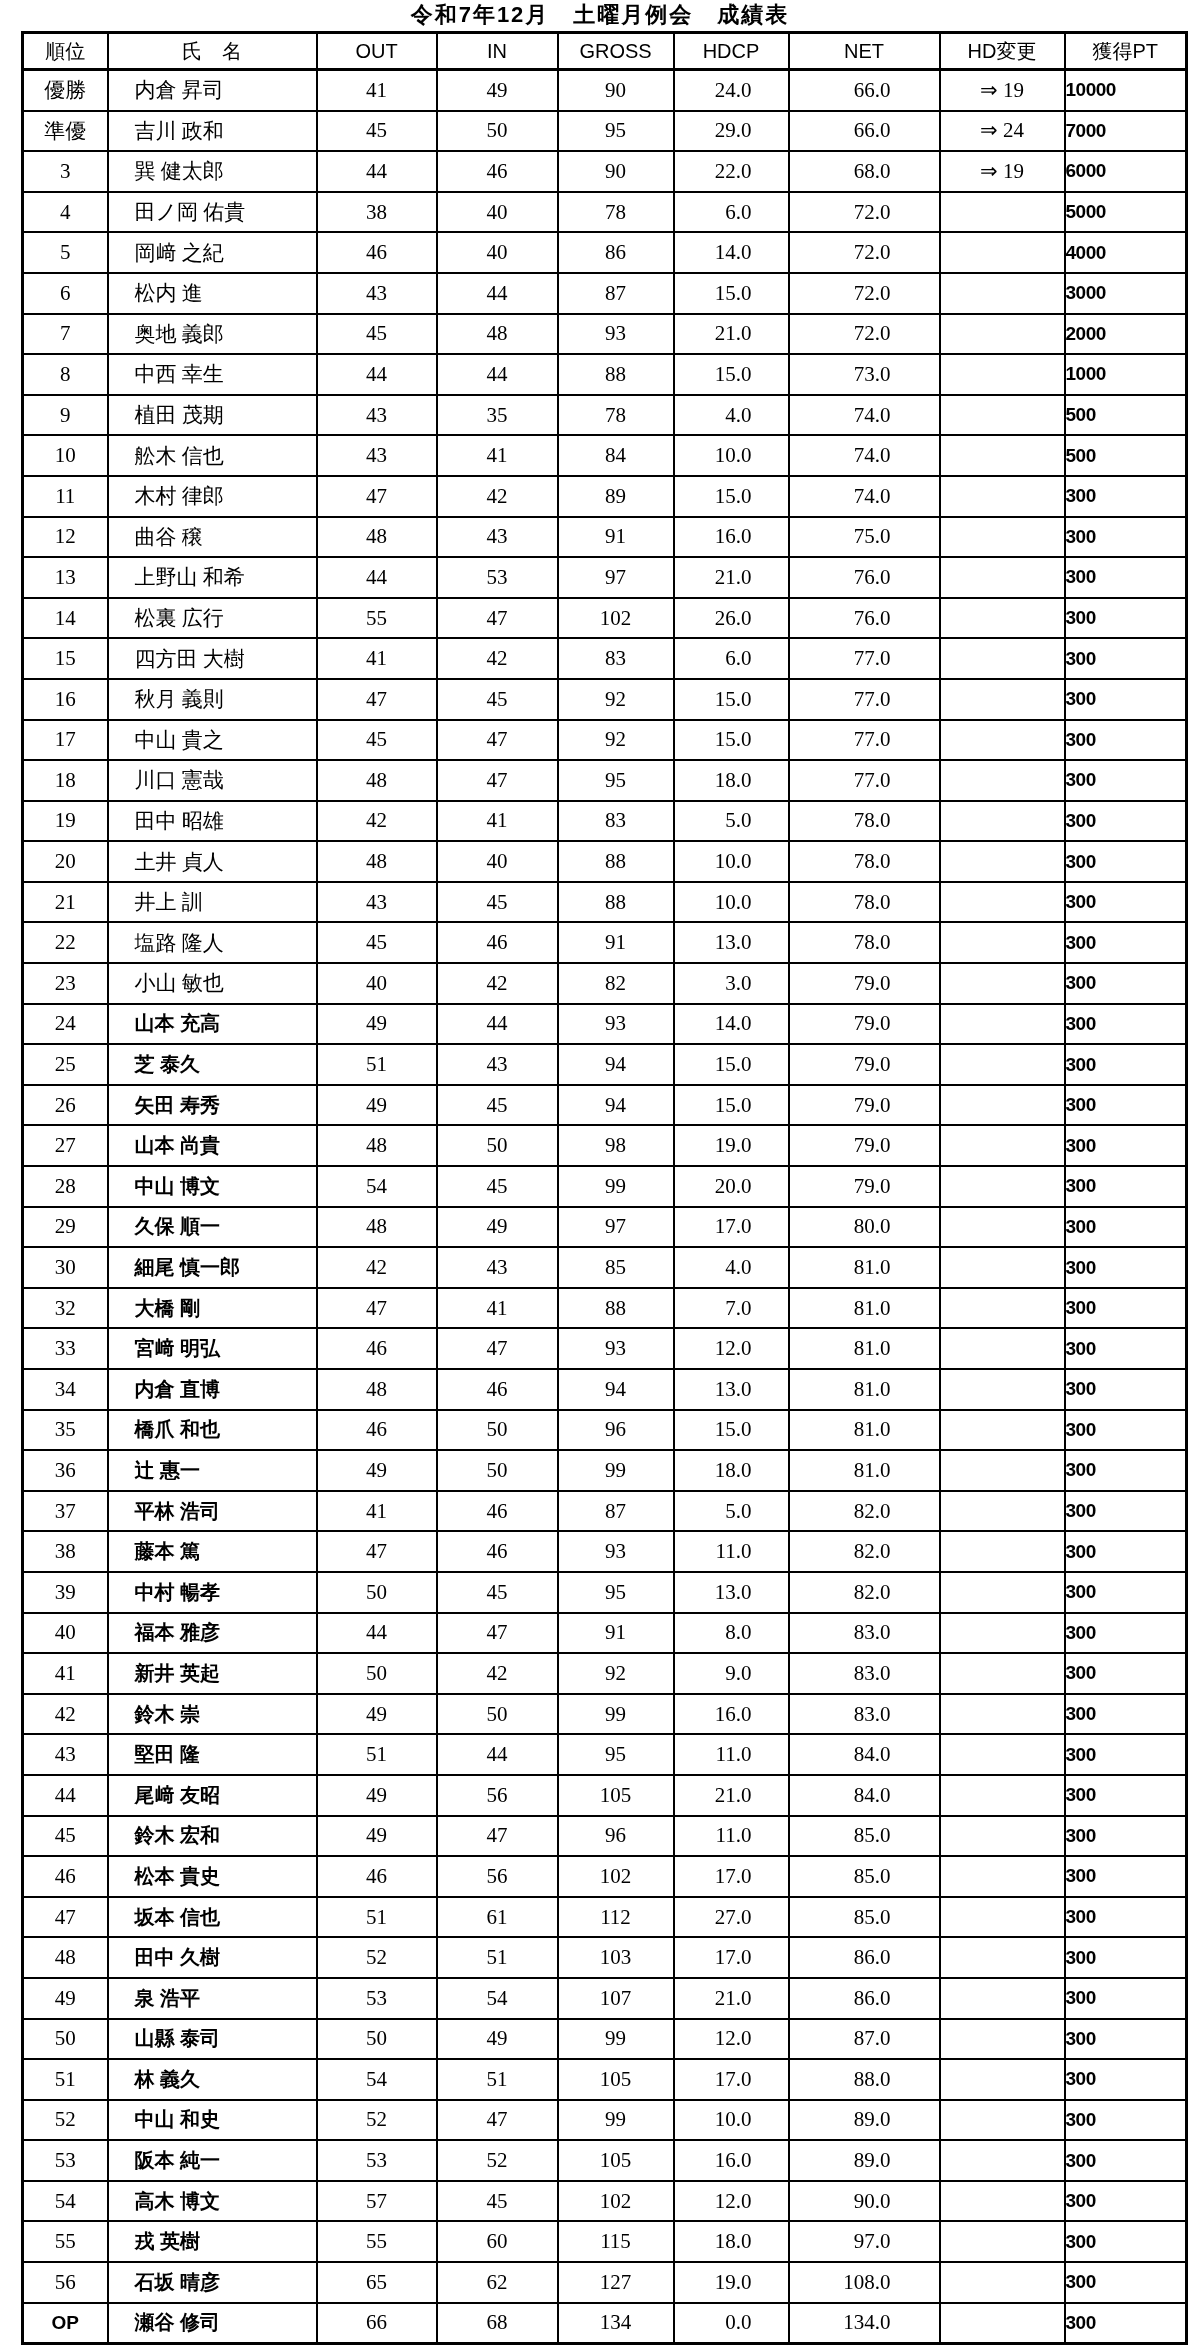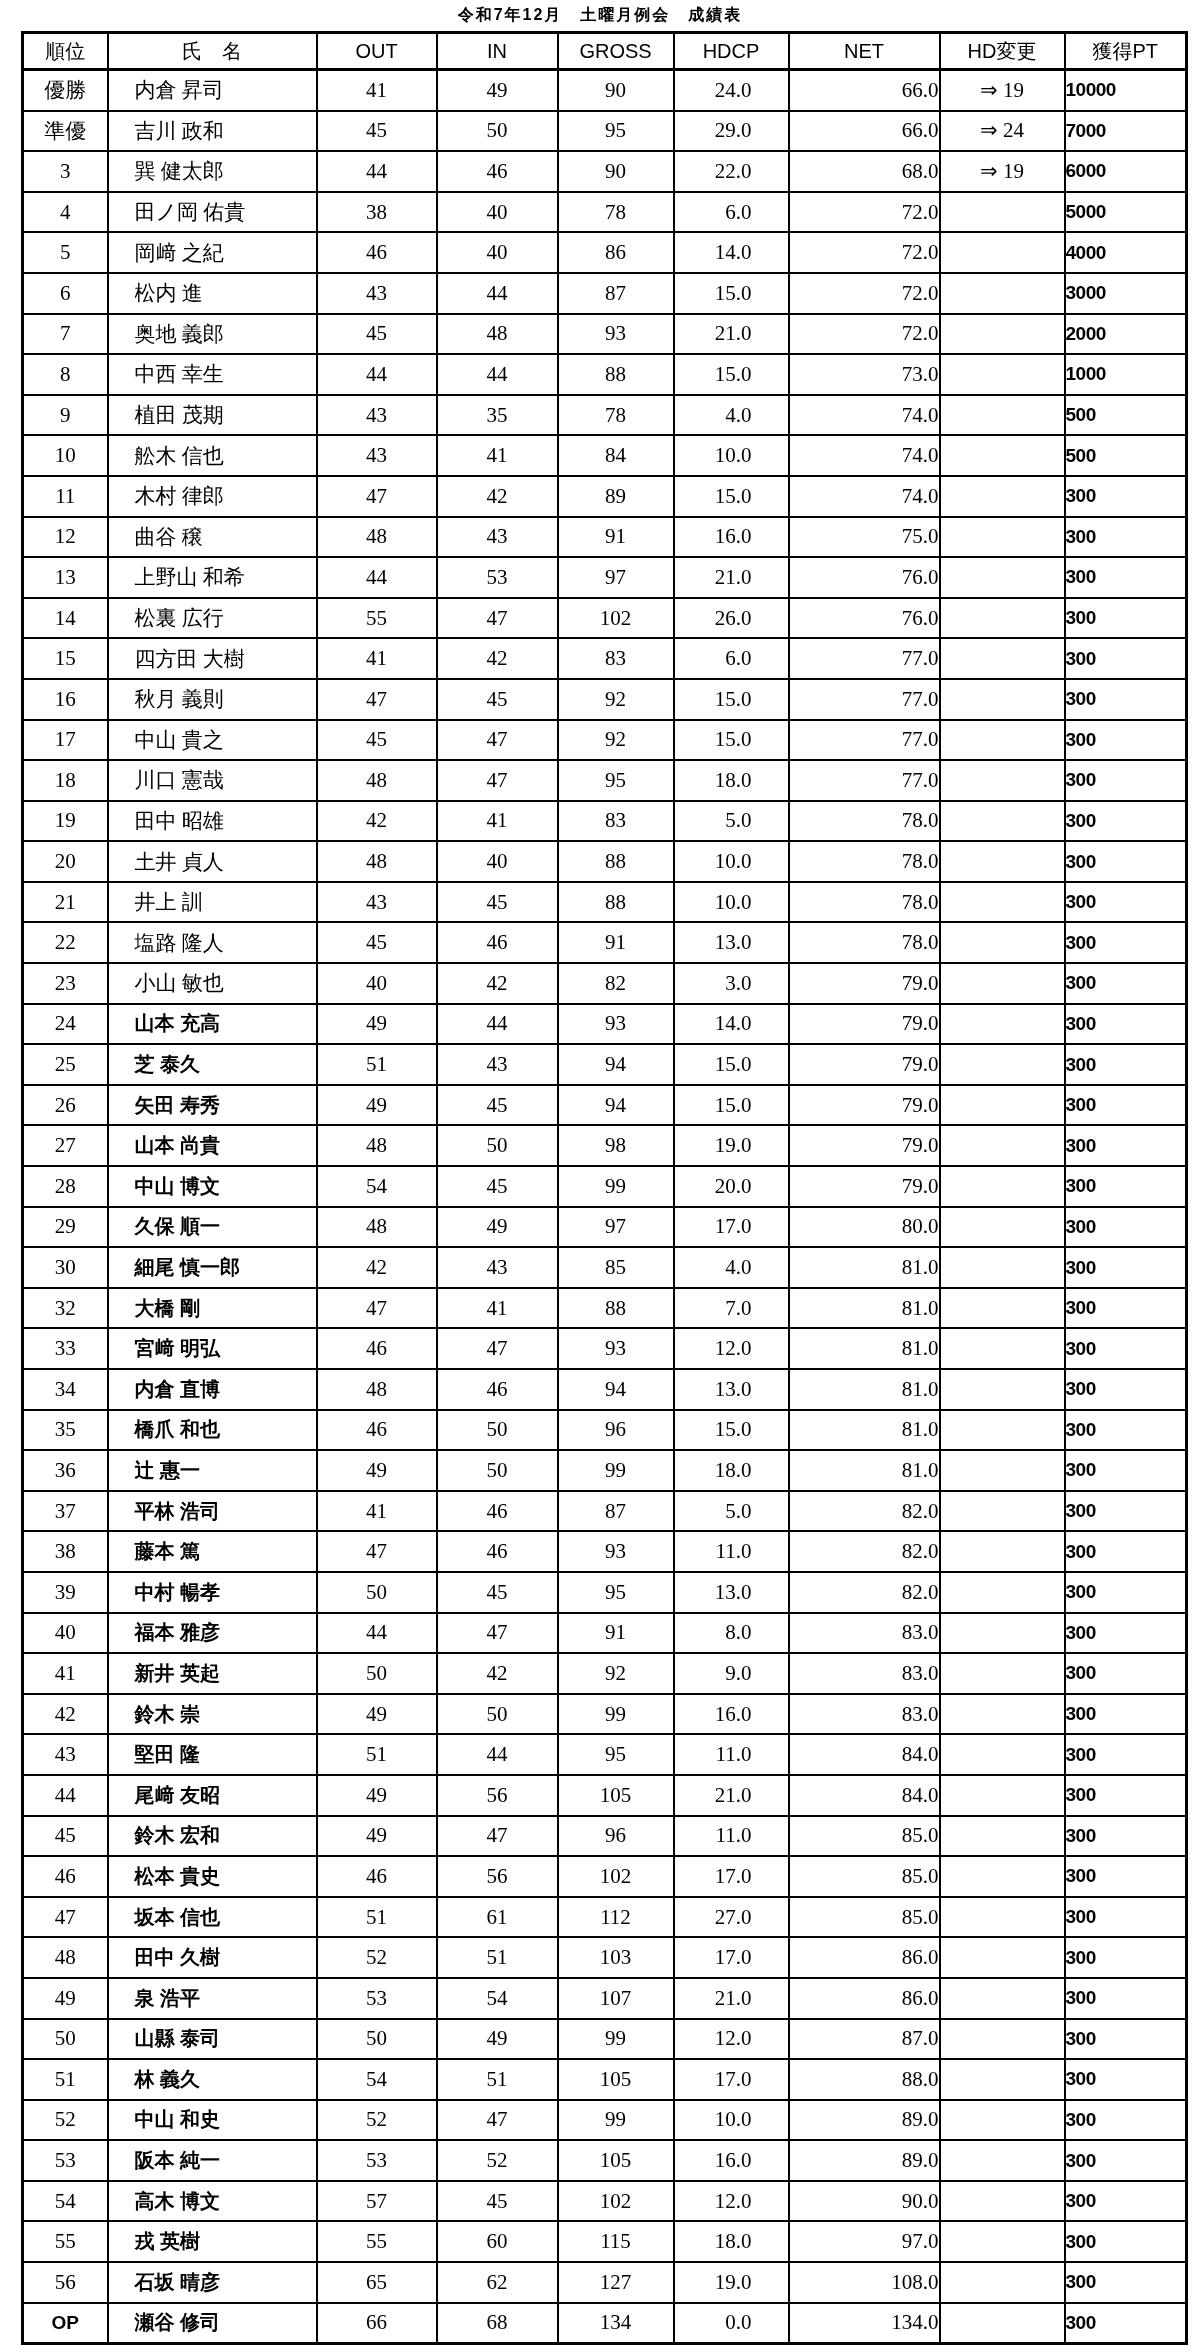--- a/index.html
+++ b/index.html
@@ -1,32 +1,32 @@
 <!DOCTYPE html>
 <html><head>
 <meta charset="utf-8">
 <style>
   html,body{margin:0;padding:0;background:#fff;}
   body{width:1200px;height:2352px;overflow:hidden;}
   .page{position:relative;width:1200px;height:2352px;background:#ffffff;color:#000;
         font-family:"Liberation Sans",sans-serif;}
   .title{position:absolute;top:0;left:0;width:100%;height:30px;line-height:30px;
-         text-align:center;font-size:16px;font-weight:bold;letter-spacing:2px;
+         text-align:center;font-size:22px;font-weight:bold;letter-spacing:2px;
          font-family:"Liberation Sans",sans-serif;}
   table.results{position:absolute;top:31px;left:21px;width:1164px;
         border-collapse:collapse;table-layout:fixed;border:3px solid #000;}
   th{height:34px;border:2px solid #000;border-bottom:3px solid #000;
      font-size:20px;font-weight:normal;text-align:center;padding:0;
      font-family:"Liberation Sans",sans-serif;white-space:nowrap;overflow:hidden;}
   td{height:38.6px;border:2px solid #000;font-size:21px;text-align:center;padding:0;
      font-family:"Liberation Serif",serif;white-space:nowrap;overflow:hidden;}
   td.name{text-align:left;padding-left:26px;}
   tr.gothic td.name{font-family:"Liberation Sans",sans-serif;font-weight:bold;font-size:20px;}
   td.hdcp{text-align:right;padding-right:36px;}
-  td.net{text-align:right;}
+  td.net{text-align:right;padding-right:48px;}
   td.pts{font-family:"Liberation Sans",sans-serif;font-weight:bold;font-size:19px;
          text-align:left;padding-right:16px;letter-spacing:-0.5px;}
   tr.op td.rank{font-family:"Liberation Sans",sans-serif;font-weight:bold;font-size:19px;}
 </style>
 </head>
 <body>
 
 <div class="page">
   <div class="title">令和7年12月　土曜月例会　成績表</div>
 

